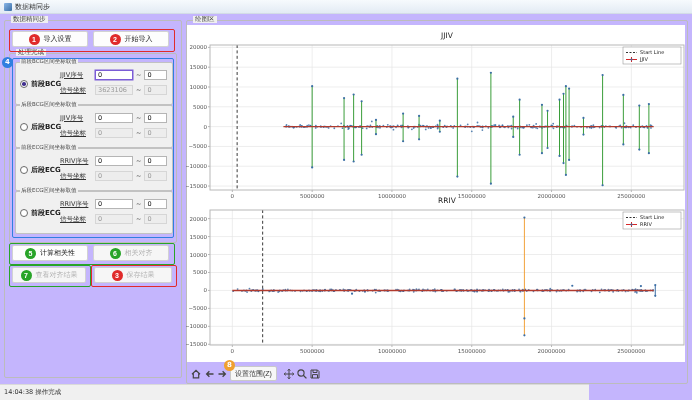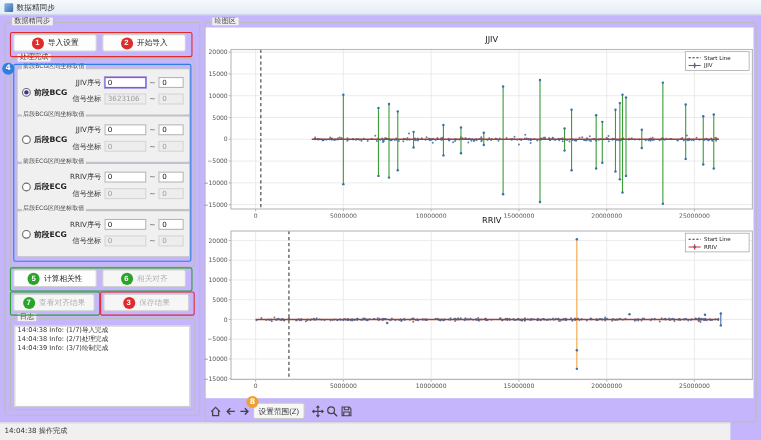--- a/index.html
+++ b/index.html
@@ -34,42 +34,42 @@
   .pg-legend{position:absolute;top:-4px;left:4px;background:#f0f0f0;padding:0 1px;
     font-size:5.5px;color:#444;line-height:1;white-space:nowrap;}
   .radio-row{position:absolute;left:4px;top:16px;display:flex;align-items:center;gap:3px;justify-content:space-between;}
   .radio{width:8px;height:8px;border:1px solid #6a6a6a;border-radius:50%;background:#fff;
     position:relative;box-sizing:border-box;}
   .radio.sel::after{content:"";position:absolute;left:1.2px;top:1.2px;right:1.2px;bottom:1.2px;
     border-radius:50%;background:#41308f;}
   .radio-label{font-size:7px;font-weight:600;color:#222;}
   .field-row{position:absolute;left:44px;display:flex;align-items:center;gap:3px;
     font-size:6.5px;color:#333;}
-  .field-row .flabel{width:32px;text-align:right;white-space:nowrap;}
+  .field-row .flabel{width:32px;text-align:left;white-space:nowrap;text-decoration:underline;}
   .fin{height:10px;font-size:6.5px;border:1px solid #b5b5b5;background:#fff;color:#111;
     padding:0 2px;box-sizing:border-box;font-family:inherit;}
   .fin.in1{width:38px;} .fin.in2{width:23px;}
   .fin.dis{background:#ededed;color:#9a9a9a;border-color:#d6d6d6;}
   .fin.foc{border-color:#7b5cd6;box-shadow:0 0 0 0.5px #7b5cd6;}
   .tilde{color:#444;}
   
   .loglist{position:absolute;background:#fff;border:1px solid #cfcfcf;overflow:hidden;}
   .logline{font-size:6px;line-height:8px;color:#333;padding:0 2px;white-space:nowrap;}
   
   .figure{position:absolute;left:187px;top:25px;width:498px;height:337px;background:#fff;}
   svg text{font-family:"DejaVu Sans",sans-serif;}
   .chart{position:absolute;left:186px;}
   
   .tb-btn{position:absolute;width:14px;height:15px;display:flex;align-items:center;
     justify-content:center;background:transparent;border:none;padding:0;}
   .tb-text-btn{position:absolute;height:15px;border:1px solid #c9c9c9;background:#f7f7f7;
     border-radius:2px;font-size:7px;color:#333;display:flex;align-items:center;
     justify-content:center;padding:0 4px;box-sizing:border-box;white-space:nowrap;}
   
-  .statusbar{position:absolute;left:0;top:384px;width:664px;height:16px;background:#f0f0f0;
+  .statusbar{position:absolute;left:0;top:384px;width:589px;height:16px;background:#f0f0f0;
     border-top:1px solid #dadada;box-sizing:border-box;}
   .status-text{position:absolute;left:4px;top:3px;font-size:6.5px;color:#333;white-space:nowrap;}
   .progress{position:absolute;left:84px;top:2px;width:602px;height:12px;border-radius:3px;
     background:linear-gradient(90deg,#7cc97c 0%,#52b352 60%,#4fae9f 85%,#4aa9c9 100%);
     display:flex;align-items:center;justify-content:center;}
   .progress-label{font-size:7px;color:#113a11;font-weight:600;}
 </style>
 </head>
 <body>
 
@@ -192,28 +192,20 @@
     <button class="btn disabled" style="left:7px;top:246px;width:74px;height:16px;">
       <span class="badge" style="background: rgb(40, 164, 40);">7</span>
       <span>查看对齐结果</span>
     </button>
     <div class="ann-rect" style="left: 86px; top: 244px; width: 84px; height: 20px; border-color: rgb(224, 43, 43);"></div>
     <button class="btn disabled" style="left:89px;top:246px;width:78px;height:16px;">
       <span class="badge" style="background: rgb(224, 43, 43);">3</span>
       <span>保存结果</span>
     </button>
 
-    <div class="groupbox" style="left:4px;top:268px;width:166px;height:82px;">
-      <span class="gb-legend">日志</span>
-      <div class="loglist" style="left:3px;top:6px;width:158px;height:72px;">
-          <div class="logline">14:04:38 Info: (1/7)导入完成</div>
-          <div class="logline">14:04:38 Info: (2/7)处理完成</div>
-          <div class="logline">14:04:39 Info: (3/7)绘制完成</div>
-        </div>
-    </div>
   </div>
 
   <span class="badge abs" style="left: 2px; top: 57px; background: rgb(47, 127, 224);">4</span>
 
   <div class="groupbox" style="left:186px;top:20px;width:500px;height:362px;">
     <span class="gb-legend">绘图区</span>
   </div>
 
   <div class="figure"></div>
   <svg id="chart-jjiv" class="chart" style="top:26px;" width="500" height="172">

